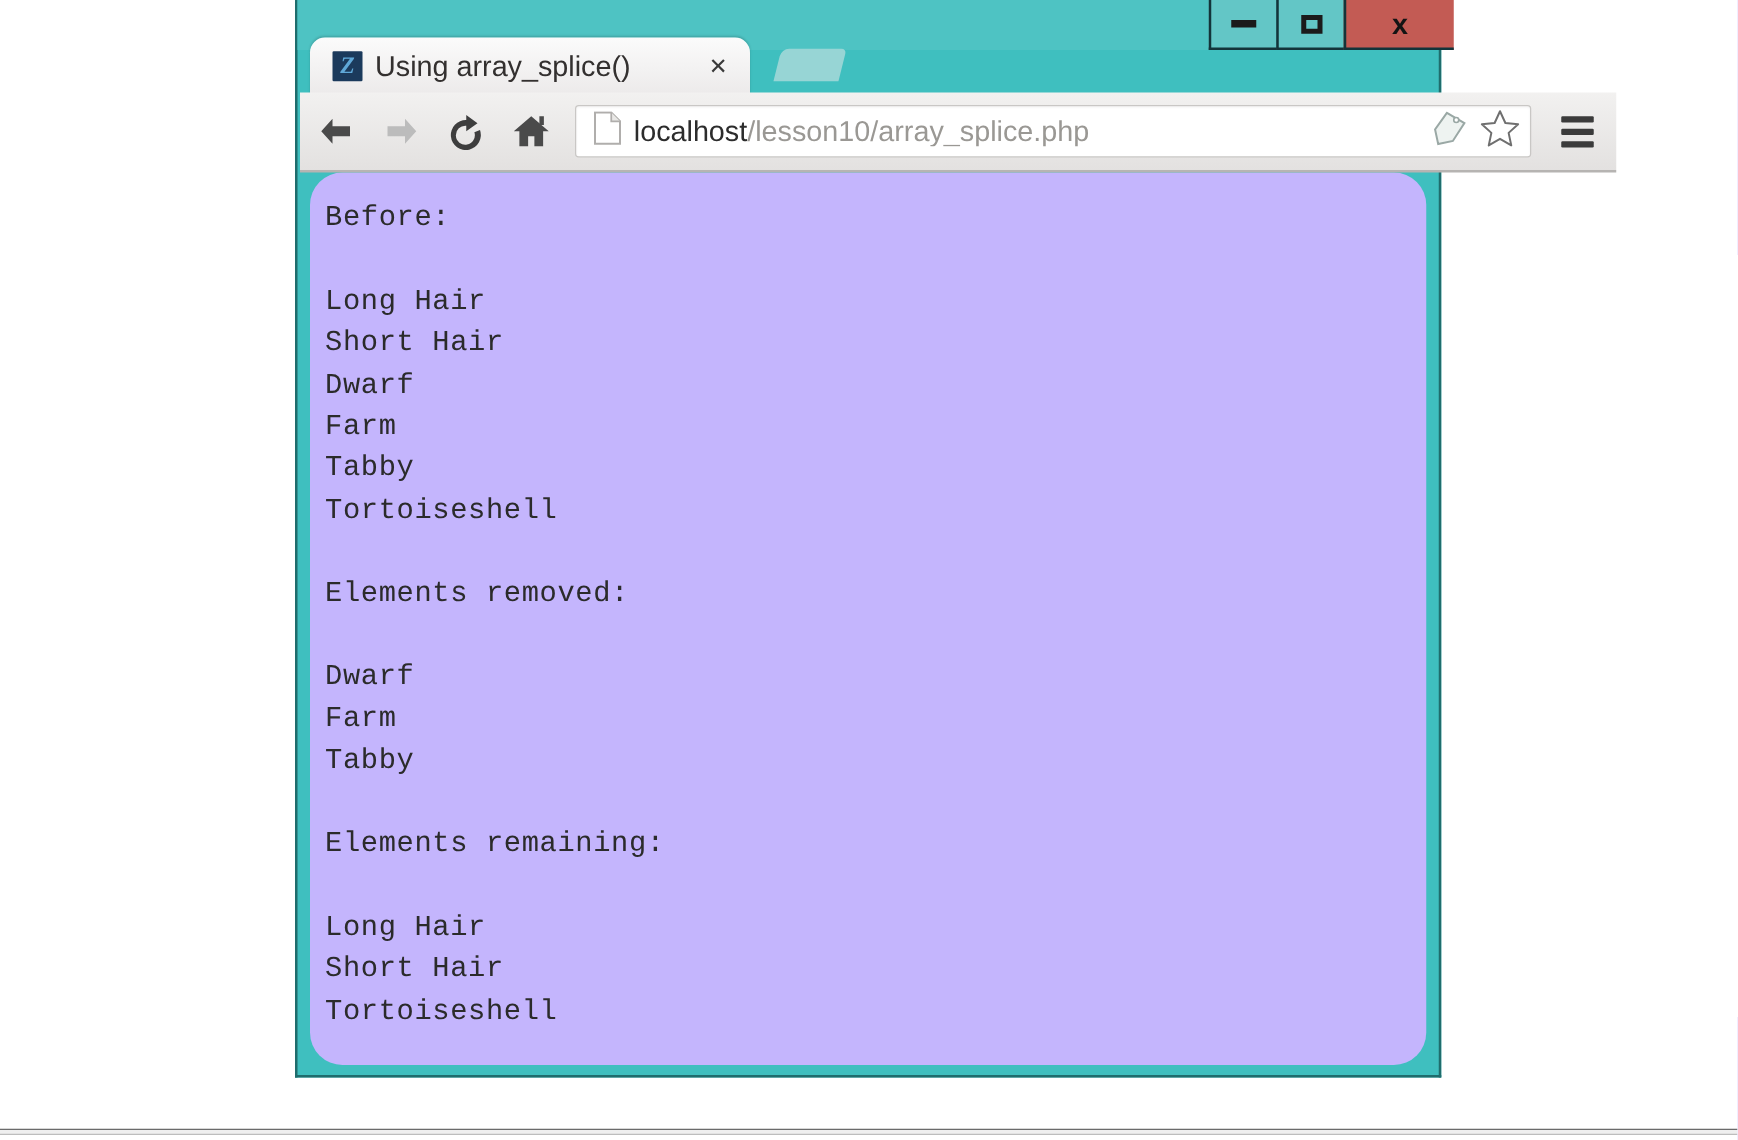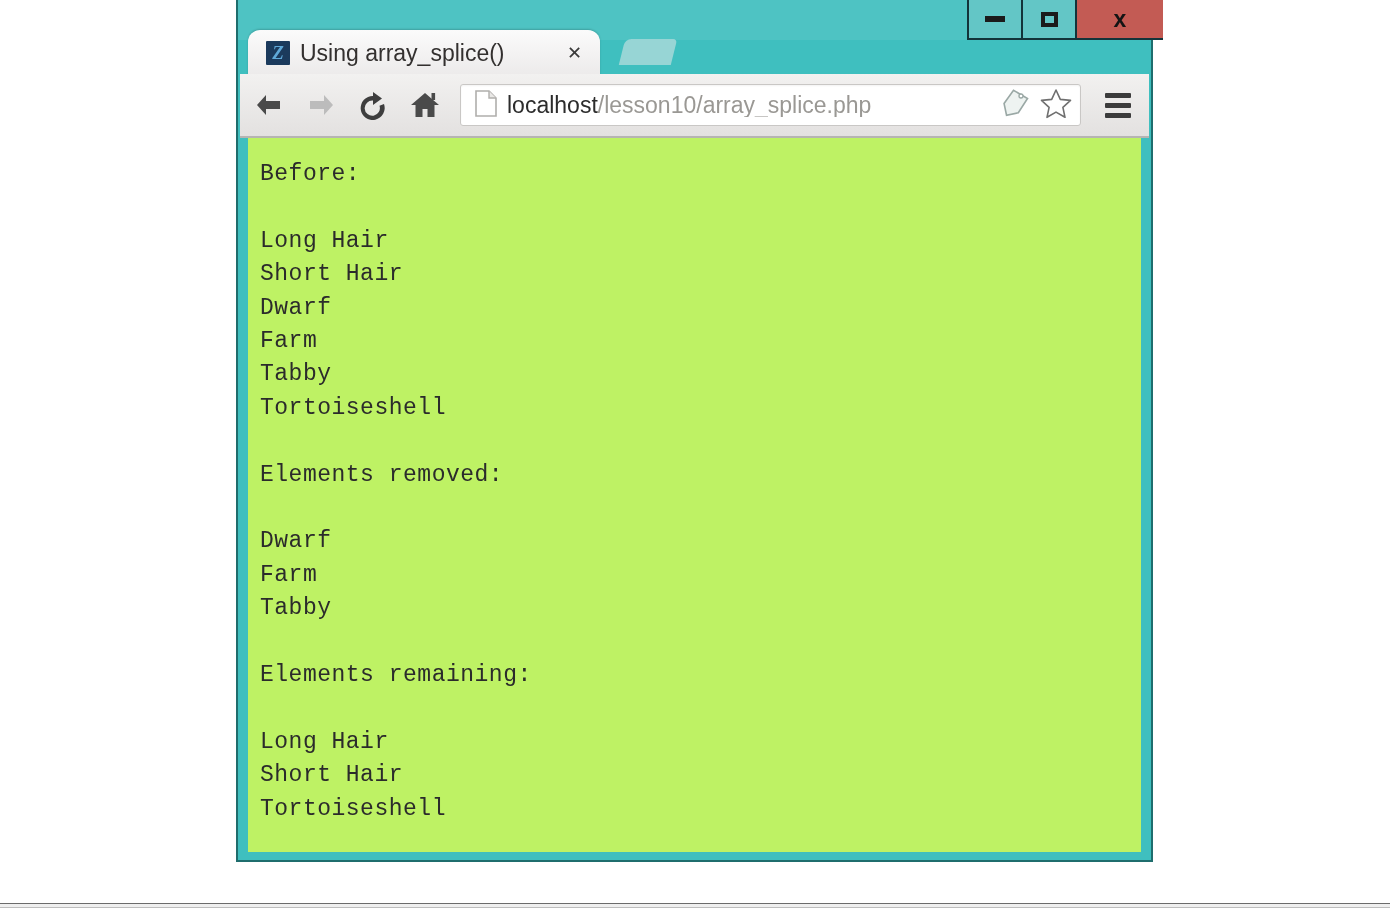--- a/index.html
+++ b/index.html
@@ -165,21 +165,21 @@
     border-top-right-radius: 4px;
     transform: skewX(-14deg);
     z-index: 4;
   }
 
   
   #toolbar {
     position: absolute;
     left: 2px;
     top: 74px;
-    width: 909px;
+    width: 1053px;
     height: 64px;
     background: linear-gradient(#f2f1f0, #e3e1e0);
     border-bottom: 2px solid #b6b4b2;
     box-sizing: border-box;
     display: flex;
     align-items: center;
     z-index: 7;
   }
   .nav-icon {
     flex: 0 0 auto;
@@ -239,23 +239,24 @@
     border-radius: 1px;
   }
 
   
   #page-content {
     position: absolute;
     left: 10px;
     top: 138px;
     right: 10px;
     bottom: 8px;
-    background: #bef264;
+    background: #c4b5fd;
     overflow: hidden;
     z-index: 5;
+    border-radius: 26px;
   }
   #page-text {
     margin: 0;
     padding: 20px 0 0 12px;
     font-family: "Liberation Mono", "DejaVu Sans Mono", monospace;
     font-size: 23px;
     line-height: 33.4px;
     color: #2b2b2b;
     white-space: pre;
     letter-spacing: 0.5px;

